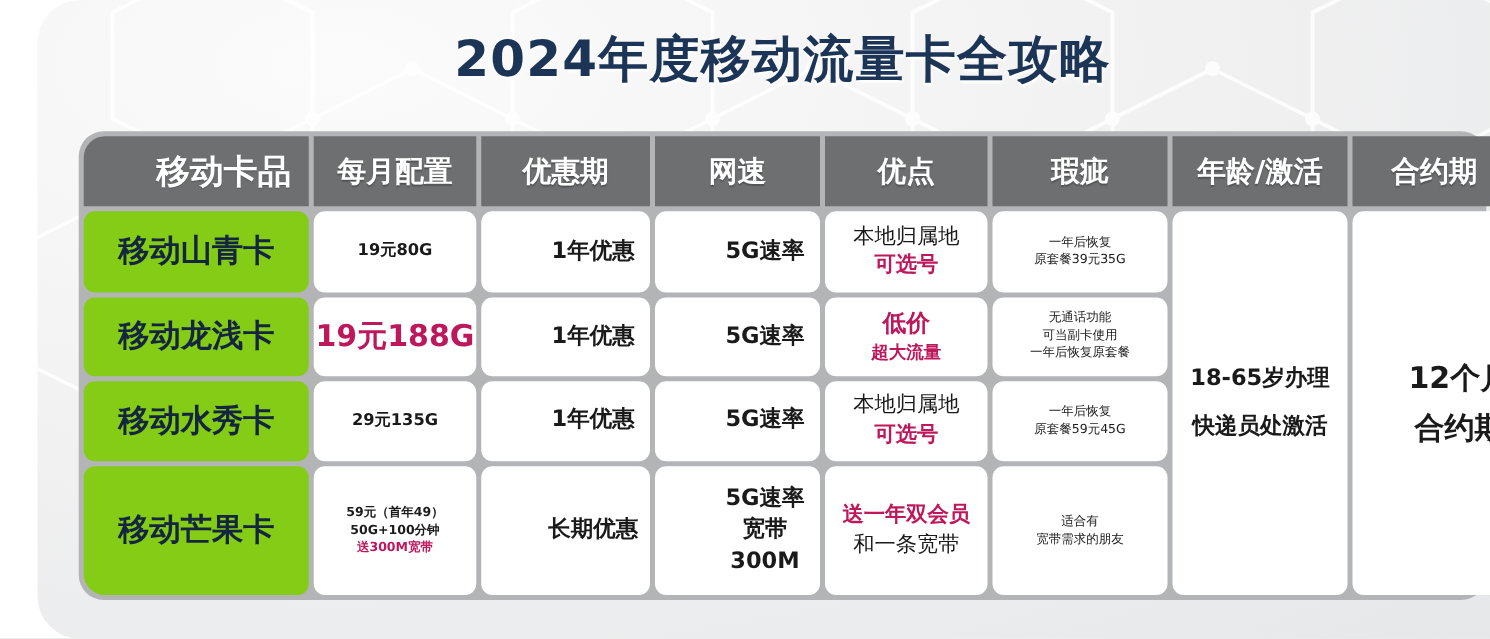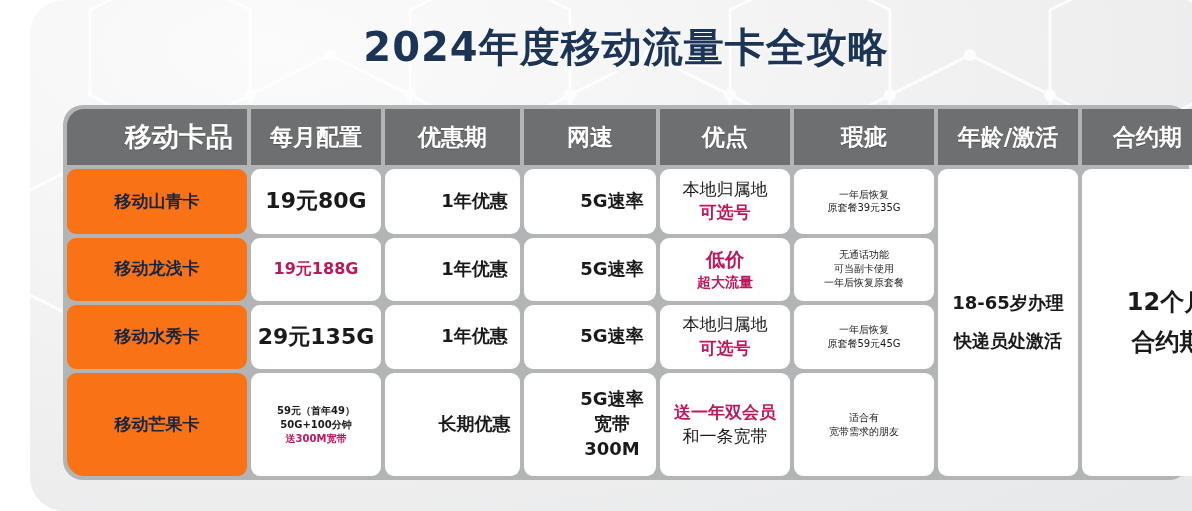--- a/index.html
+++ b/index.html
@@ -76,43 +76,43 @@
   td.cell{
     background:#ffffff;
     border-radius:9px;
     font-size:17px;
     color:#1a1a1a;
     line-height:1.38;
     font-family:"DejaVu Sans","Liberation Sans",sans-serif;
     font-weight:normal;
   }
   td.cell.name{
-    background:#f97316;
+    background:#84cc16;
     color:#13253f;
-    font-size:17px;
+    font-size:25px;
     font-weight:bold;
   }
   td.cell.merged{
     font-size:18px;
     font-weight:bold;
   }
   td.cell.merged .ml{display:block;margin:13px 0;text-align:center;}
   td.cell.contract{
     font-size:24px;
     font-weight:bold;
   }
   td.cell.contract .ml{display:block;margin:6px 0;padding-left:40px;}
   td.cell.bl{border-bottom-left-radius:17px;}
   td.cell.br{border-bottom-right-radius:17px;}
 
   .ln{display:block;font-weight:bold;}
   .b{font-weight:normal;}
   .red{color:#be185d;font-weight:bold;}
   .sm{font-size:10px;}
-  .big{font-size:22px;font-weight:bold;}
+  .big{font-size:13px;font-weight:bold;}
   .mid{font-size:18px;font-weight:bold;padding-left:44px;}
 </style>
 </head>
 <body>
 
 <div id="stage">
 
   <svg id="pattern" viewBox="0 0 1192 511" preserveAspectRatio="none">
     <g stroke="#ffffff" stroke-width="3" fill="none" opacity="0.95">
       <polygon points="60,10 140,-30 220,10 220,95 140,135 60,95"></polygon>
@@ -205,21 +205,21 @@
         </td>
         <td class="cell contract br" rowspan="4">
           <span class="ml">12个月</span>
           <span class="ml">合约期</span>
         </td>
       </tr>
 
       <tr>
         <td class="cell name">移动龙浅卡</td>
         <td class="cell">
-          <span class="ln red" style="font-size:16px">19元188G</span>
+          <span class="ln red" style="font-size:24px">19元188G</span>
         </td>
         <td class="cell">
           <span class="ln mid">1年优惠</span>
         </td>
         <td class="cell">
           <span class="ln mid">5G速率</span>
         </td>
         <td class="cell">
           <span class="ln red" style="font-size:19px">低价</span>
           <span class="ln red" style="font-size:14px">超大流量</span>

